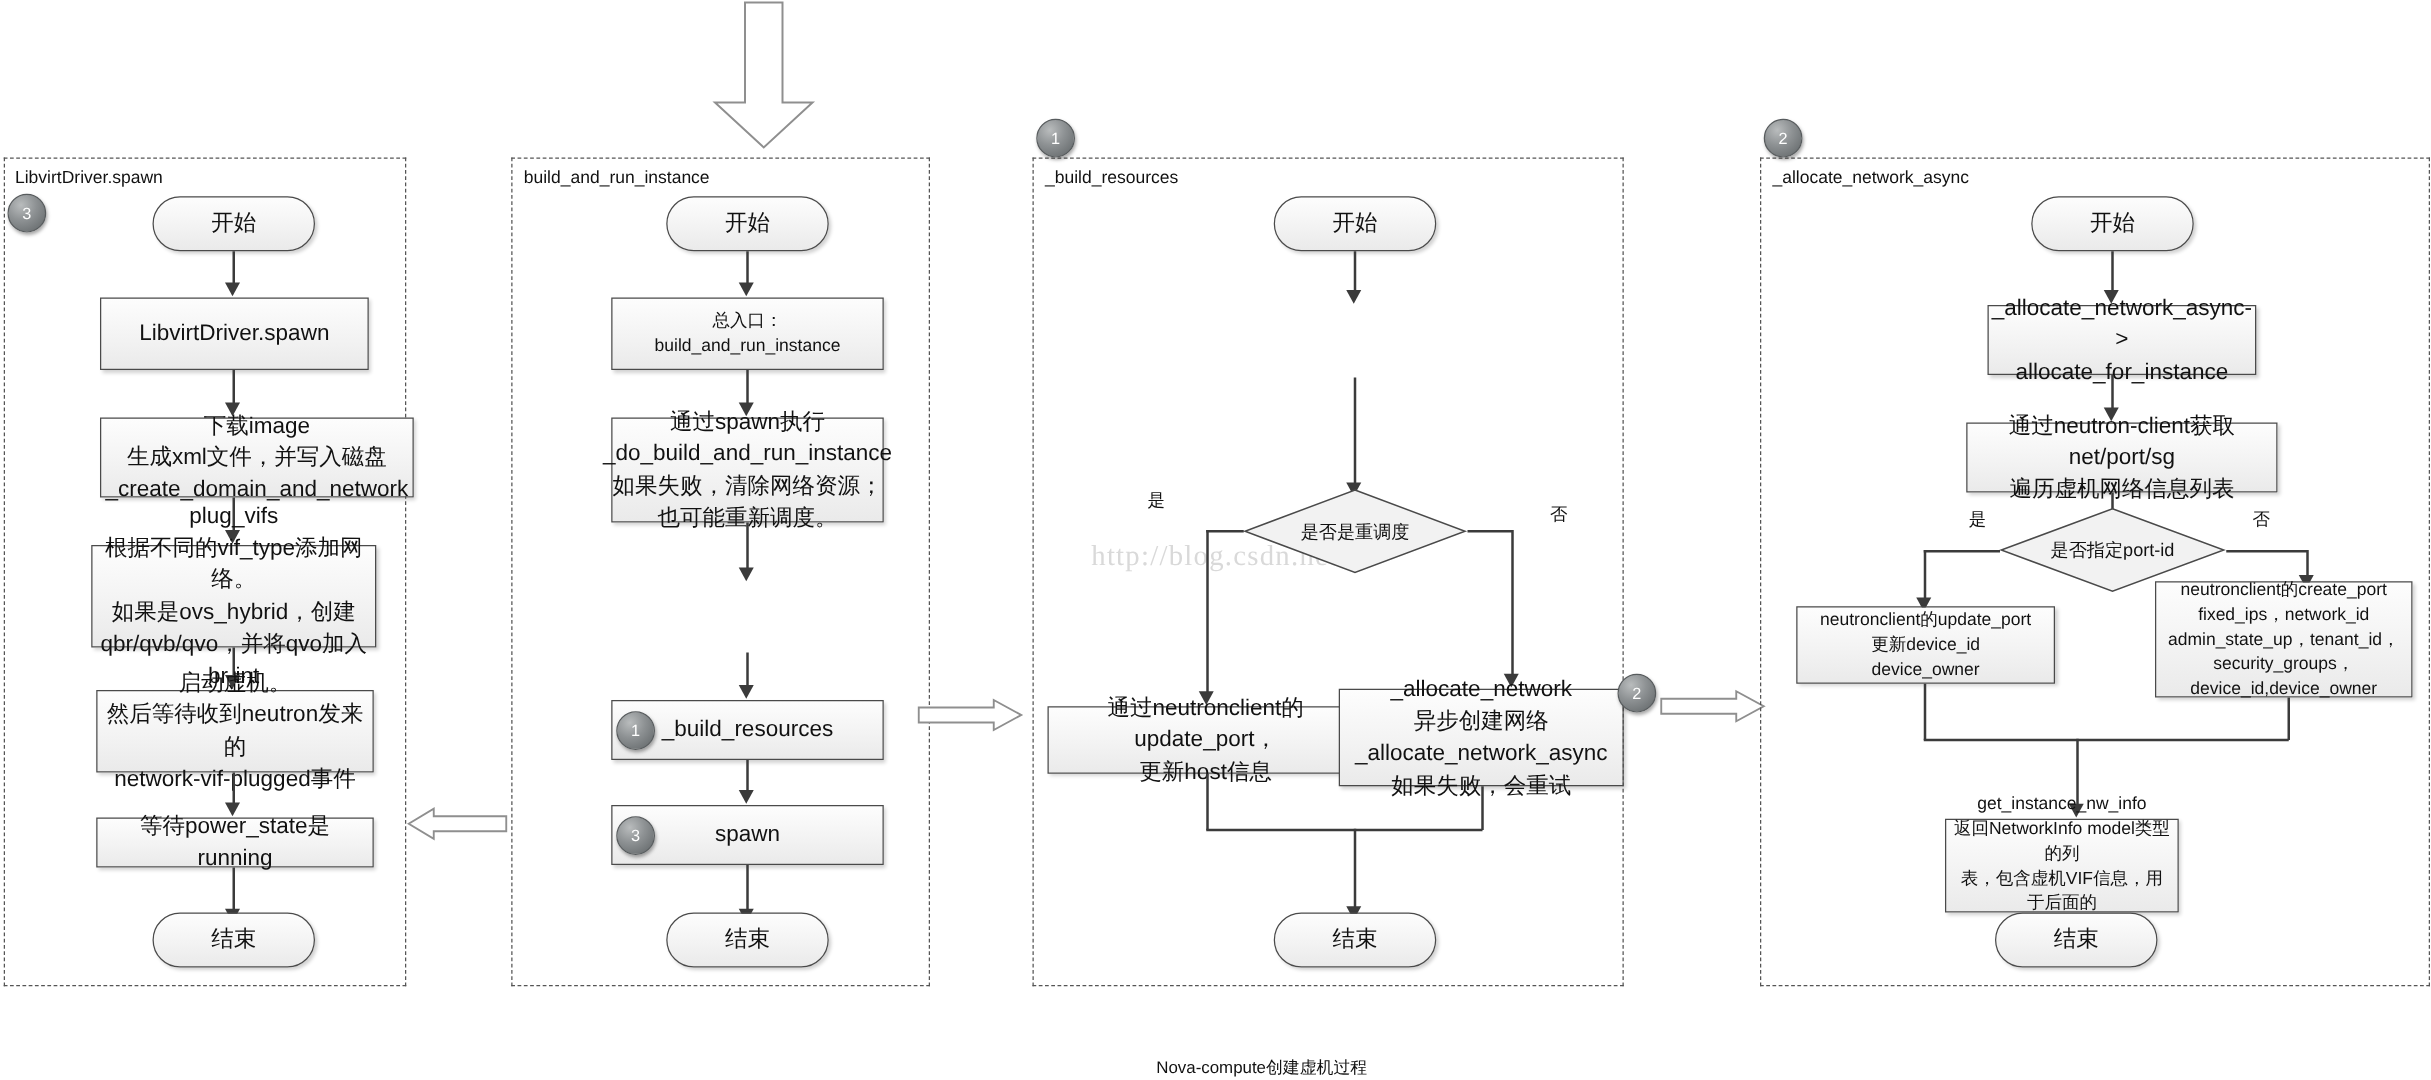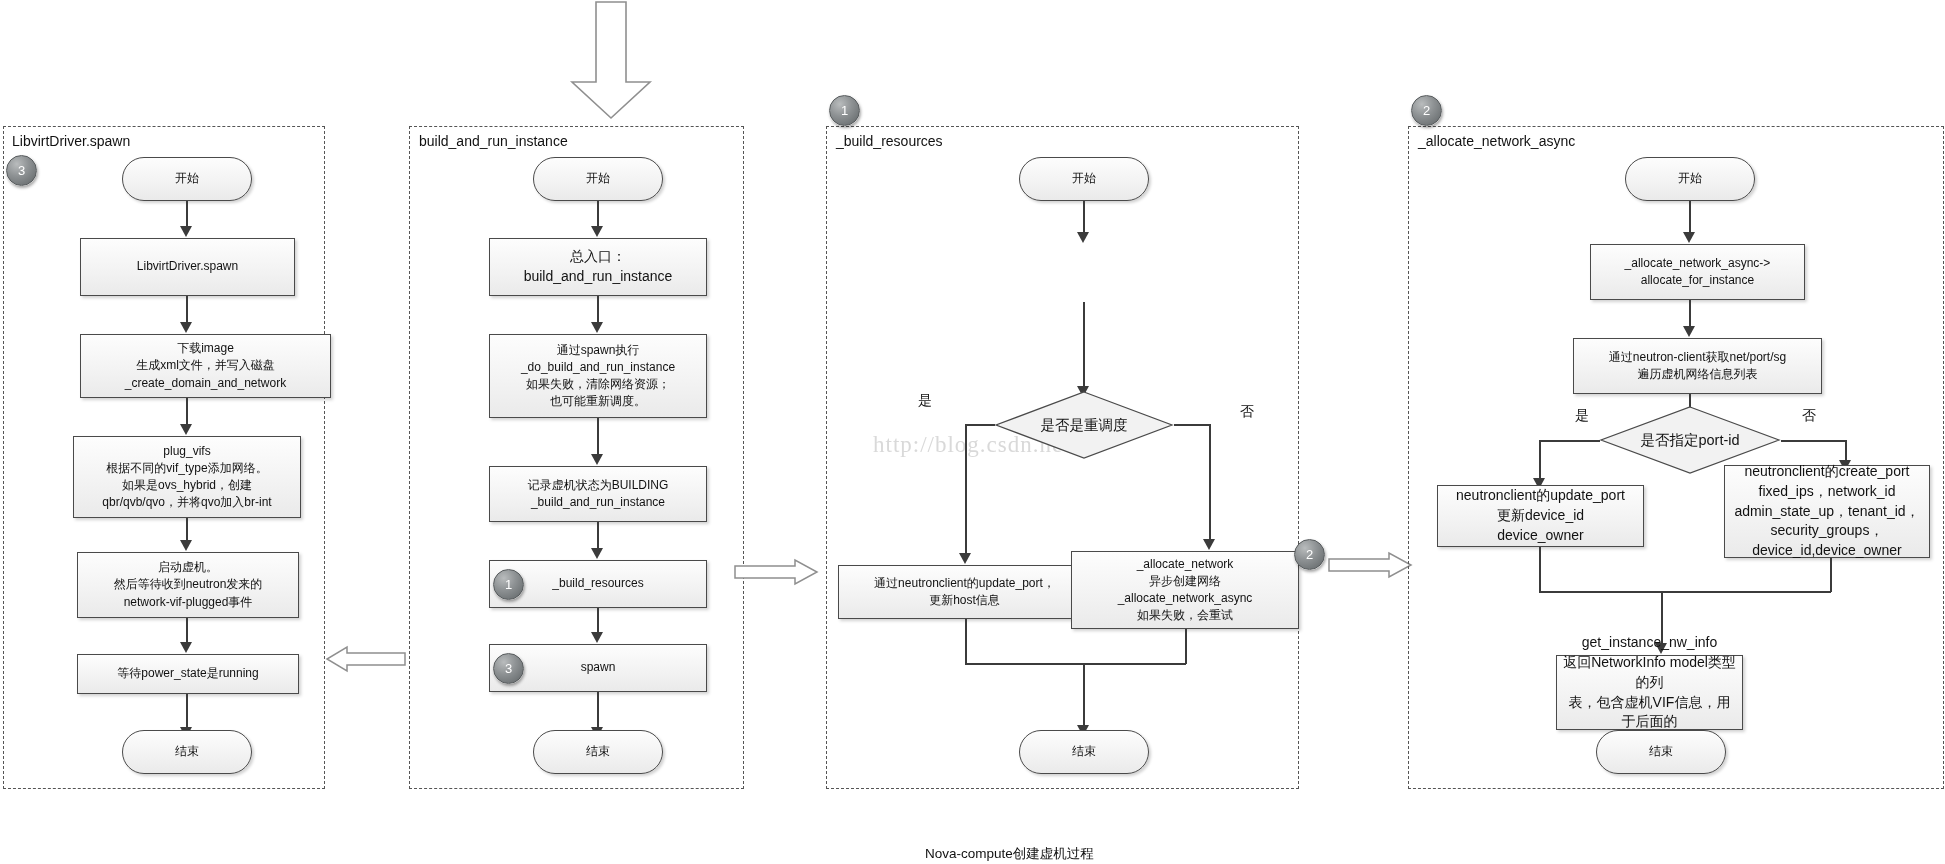--- a/index.html
+++ b/index.html
@@ -11,21 +11,21 @@
 
   .badge{position:absolute;width:29px;height:29px;border-radius:50%;
     background:radial-gradient(circle at 34% 28%, #b9bcbd 0%, #8e9294 42%, #5e6365 100%);
     border:1px solid #575b5d;color:#fff;font-size:13px;line-height:29px;text-align:center;
     box-shadow:1px 2px 3px rgba(0,0,0,.35);}
 
   .node{position:absolute;box-sizing:border-box;border:1px solid #4a4a4a;
     background:linear-gradient(180deg,#fdfdfd 0%,#f3f3f3 55%,#eaeaea 100%);
     box-shadow:2px 2px 3px rgba(0,0,0,.18);
     display:flex;align-items:center;justify-content:center;text-align:center;
-    font-size:12px;line-height:1.42;padding:3px 6px;color:#111;}
+    font-size:18px;line-height:1.42;padding:3px 6px;color:#111;}
   .node.term{border-radius:22px;}
   .node.small{font-size:14px;}
 
   .diamond{position:absolute;}
   .diamond .dshape{position:absolute;inset:0;}
   .diamond .dlabel{position:absolute;inset:0;display:flex;align-items:center;
     justify-content:center;font-size:14.5px;color:#111;}
 
   .edge{position:absolute;background:#3b3b3b;}
   .edge.v{width:1.6px;}
@@ -102,22 +102,20 @@
   <div class="edge v" style="left:597px;top:296px;height:28px;"></div>
   <div class="arrow down" style="left:591px;top:322px;"></div>
 
   <div class="node" style="left:489px;top:334px;width:218px;height:84px;white-space:pre-line;">通过spawn执行
 _do_build_and_run_instance
 如果失败，清除网络资源；
 也可能重新调度。</div>
   <div class="edge v" style="left:597px;top:418px;height:38px;"></div>
   <div class="arrow down" style="left:591px;top:454px;"></div>
 
-  <div class="node" style="left:489px;top:466px;width:218px;height:56px;white-space:pre-line;">记录虚机状态为BUILDING
-_build_and_run_instance</div>
   <div class="edge v" style="left:597px;top:522px;height:28px;"></div>
   <div class="arrow down" style="left:591px;top:548px;"></div>
 
   <div class="node" style="left:489px;top:560px;width:218px;height:48px;">_build_resources</div>
   <div class="badge" style="left:493px;top:569px;">1</div>
   <div class="edge v" style="left:597px;top:608px;height:26px;"></div>
   <div class="arrow down" style="left:591px;top:632px;"></div>
 
   <div class="node" style="left:489px;top:644px;width:218px;height:48px;">spawn</div>
   <div class="badge" style="left:493px;top:653px;">3</div>

